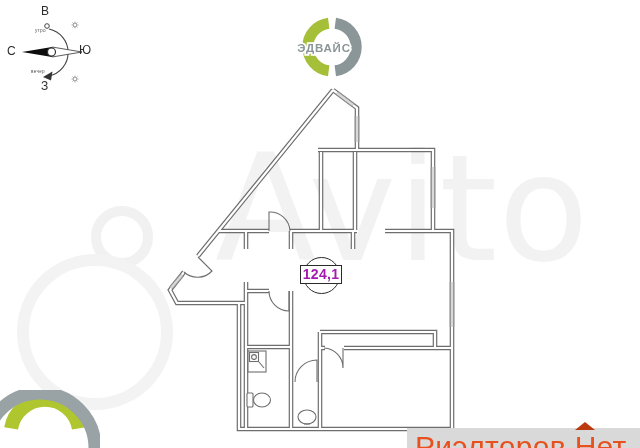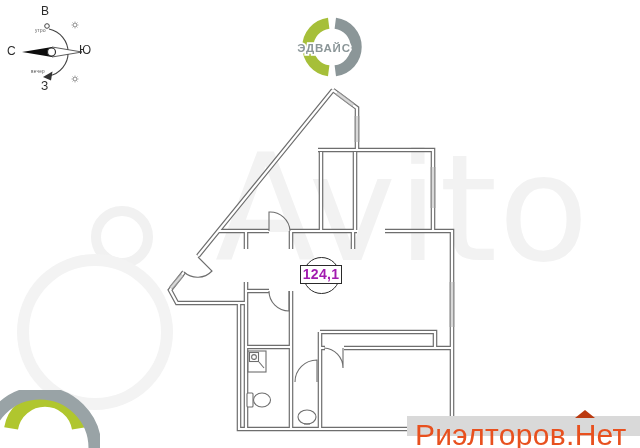--- a/index.html
+++ b/index.html
@@ -34,21 +34,21 @@
   .fixt{fill:#ffffff;stroke:#6e6e6e;stroke-width:1.1;}
   
   .badge-circle{position:absolute;left:303px;top:257px;width:35px;height:35px;
                 border:1.5px solid #2a2a2a;border-radius:50%;background:#fff;}
   .badge-box{position:absolute;left:300px;top:265px;width:40px;height:17px;background:#fff;
              border:1.4px solid #2a2a2a;font-size:14px;font-weight:600;color:#a21caf;
              line-height:17px;text-align:center;letter-spacing:.3px;}
   
   .corner-logo{left:0;top:390px;}
   
-  .realtor-bar{position:absolute;left:407px;top:416px;width:233px;height:20px;
+  .realtor-bar{position:absolute;left:407px;top:428px;width:233px;height:20px;
                background:#d9d9d9;color:#e8501e;font-size:30px;line-height:37px;
                padding-left:8px;box-sizing:border-box;white-space:nowrap;letter-spacing:.3px;}
   .realtor-suffix{position:relative;display:inline-block;}
   .realtor-suffix::before{content:"";position:absolute;left:0;top:-6px;width:0;height:0;
                border-left:10px solid transparent;border-right:10px solid transparent;
                border-bottom:8px solid #bb3a10;}
 </style>
 </head>
 <body>
 

